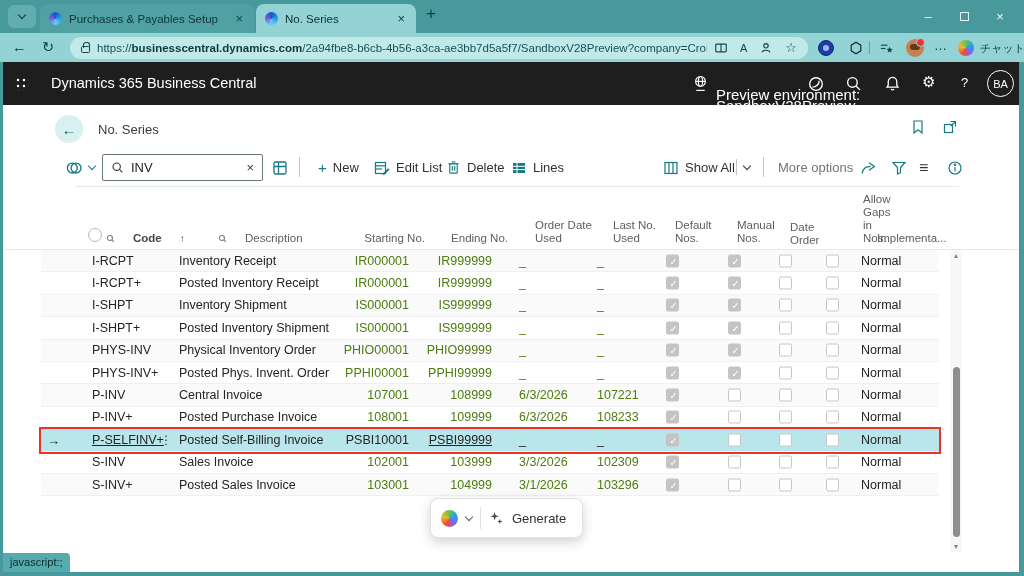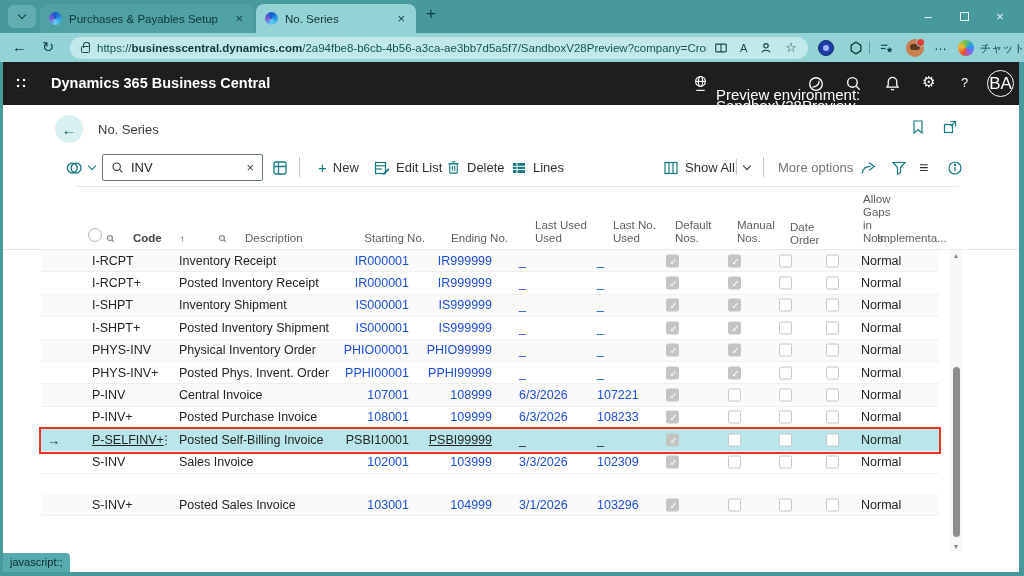--- a/index.html
+++ b/index.html
@@ -40,24 +40,24 @@
   .avatar::before{content:"";position:absolute;left:4px;top:5px;width:10px;height:6px;border-radius:3px;background:#5d3a22}
   .avatar::after{content:"";position:absolute;right:-1px;top:-1px;width:7px;height:7px;border-radius:50%;background:#e53935;border:1px solid #93d3d5}
   .dots3{position:absolute;left:934px;top:5px;font-size:13px;color:#0d3a3c}
   .cpl{width:16px;height:16px;border-radius:50%;background:conic-gradient(from 210deg,#e8512d,#f2b635,#6cc24a,#21a0f0,#8b5cf6,#e8512d)}
   .cpl-browser{position:absolute;left:958px;top:7px}
   .chat-label{position:absolute;left:980px;top:8px;font-size:11px;color:#0c393b;white-space:nowrap}
 
   
   .bchead{position:absolute;left:3px;top:62px;width:1016px;height:43px;background:#1e1e1e;color:#fff}
   .waffle{position:absolute;left:12px;top:15px;width:14px;height:14px;background:radial-gradient(circle,#fff 1.4px,transparent 1.6px) 0 0/6px 6px}
-  .bctitle{position:absolute;left:48px;top:13px;font-size:14.5px;font-weight:700}
+  .bctitle{position:absolute;left:48px;top:13px;font-size:14.5px;font-weight:400}
   .envtext{position:absolute;left:713px;top:27px;font-size:15px;line-height:11px;color:#fff}
   .hicon{position:absolute;top:13px;color:#fff}
-  .ba{position:absolute;left:984px;top:8px;width:27px;height:27px;border:1.4px solid #fff;border-radius:50%;font-size:17px;display:flex;align-items:center;justify-content:center}
+  .ba{position:absolute;left:984px;top:8px;width:27px;height:27px;border:1.4px solid #fff;border-radius:50%;font-size:11px;display:flex;align-items:center;justify-content:center}
 
   
   .content{position:absolute;left:3px;top:105px;width:1016px;bottom:4px;background:#fff;overflow:hidden}
   .backbtn{position:absolute;left:52px;top:10px;width:28px;height:28px;border-radius:50%;background:#d9f0f0;color:#0f6a6e;font-size:15px;display:flex;align-items:center;justify-content:center}
   .ptitle{position:absolute;left:95px;top:17px;font-size:13px;color:#3b3a39}
   .ph-ic{position:absolute;top:14px;color:#147a80}
 
   .tb{position:absolute;top:49px;height:27px;display:flex;align-items:center;gap:6px;font-size:13px;color:#323130;white-space:nowrap}
   .tb .ticon{color:#147a80}
   .searchbox{position:absolute;left:99px;top:49px;width:161px;height:27px;border:1px solid #69797a;border-radius:2px;background:#fff;display:flex;align-items:center;padding:0 8px;gap:7px;font-size:13px;color:#252423}
@@ -89,21 +89,21 @@
   .trow.alt{background:#fafafa}
   .trow.sel{background:#b8e6ea;outline:2px solid #ea3323;z-index:2}
   .c{position:absolute;top:50%;transform:translateY(-50%);white-space:nowrap}
   .cell-code{left:51px}
   .cell-desc{left:138px}
   .cell-start{left:253px;width:115px;text-align:right}
   .cell-end{left:336px;width:115px;text-align:right}
   .cell-lastdate{left:478px}
   .cell-lastno{left:556px}
   .cell-impl{left:820px}
-  .lk{color:#1d4ed8}
+  .lk{color:#4d7c0f}
   .sel .lk{color:#252423}
   .sel .cell-code,.sel .cell-end{text-decoration:underline}
   .c-arrow{position:absolute;left:6px;top:50%;transform:translateY(-50%);font-size:13px;color:#252423}
   .c-menu{position:absolute;left:119px;top:50%;transform:translateY(-50%);font-size:12px;color:#3b3a39}
   .cb{position:absolute;top:50%;transform:translateY(-50%);width:13px;height:13px;border:1px solid #c8c6c4;border-radius:2px;background:#fff}
   .cb.on{background:#c6c4c2;border-color:#c6c4c2}
   .cb.on::after{content:"✓";position:absolute;left:0;top:0;width:13px;color:#fff;font-size:9.5px;line-height:12px;text-align:center}
   .p-def{left:625px}.p-man{left:687px}.p-date{left:738px}.p-gaps{left:785px}
 
   
@@ -334,21 +334,21 @@
     </div>
     <div class="th th-desc th-flex">
       <svg width="9" height="9" viewBox="0 0 16 16" fill="none" stroke="#7a7a7a" stroke-width="1.8">
           <circle cx="7" cy="7" r="4.5"></circle>
           <line x1="10.4" y1="10.4" x2="14" y2="14"></line>
         </svg>
       <span>Description</span>
     </div>
     <div class="th th-start">Starting No.</div>
     <div class="th th-end">Ending No.</div>
-    <div class="th th-lastdate">Last Used
+    <div class="th th-lastdate">Order Date
 Used</div>
     <div class="th th-lastno">Last No.
 Used</div>
     <div class="th th-def">Default
 Nos.</div>
     <div class="th th-man">Manual
 Nos.</div>
     <div class="th th-dateorder">Date
 Order</div>
     <div class="th th-gaps">Allow
@@ -483,37 +483,47 @@
           <span class="c cell-start lk">102001</span>
           <span class="c cell-end lk">103999</span>
           <span class="c cell-lastdate lk">3/3/2026</span>
           <span class="c cell-lastno lk">102309</span>
           <span class="cb p-def on"></span>
           <span class="cb p-man"></span>
           <span class="cb p-date"></span>
           <span class="cb p-gaps"></span>
           <span class="c cell-impl">Normal</span>
         </div>
-        <div class="trow alt" style="top: 224px; margin-top: 20px;">
+        <div class="trow alt" style="top: 224px;">
           <span class="c cell-code">S-INV+</span>
           <span class="c cell-desc">Posted Sales Invoice</span>
           <span class="c cell-start lk">103001</span>
           <span class="c cell-end lk">104999</span>
           <span class="c cell-lastdate lk">3/1/2026</span>
           <span class="c cell-lastno lk">103296</span>
           <span class="cb p-def on"></span>
           <span class="cb p-man"></span>
           <span class="cb p-date"></span>
           <span class="cb p-gaps"></span>
           <span class="c cell-impl">Normal</span>
         </div>
       </div>
 
     <div class="sbar">
       <div class="up">▲</div>
       <div class="sthumb"></div>
       <div class="dn">▼</div>
     </div>
 
+    <div class="genbar">
+      <span class="cpl"></span>
+      <i class="chev" style="color:#605e5c"></i>
+      <span class="gb-sep"></span>
+      <svg class="spark" width="15" height="15" viewBox="0 0 16 16" fill="currentColor">
+          <path d="M6 1l1.1 3.4L10.5 5.5 7.1 6.6 6 10 4.9 6.6 1.5 5.5 4.9 4.4z"></path>
+          <path d="M11.5 8.5l.7 2 2 .7-2 .7-.7 2-.7-2-2-.7 2-.7z"></path>
+        </svg>
+      <span class="gb-label">Generate</span>
+    </div>
 
     <div class="statusbubble">javascript:;</div>
   </div>
 </div>
 
 </body></html>

